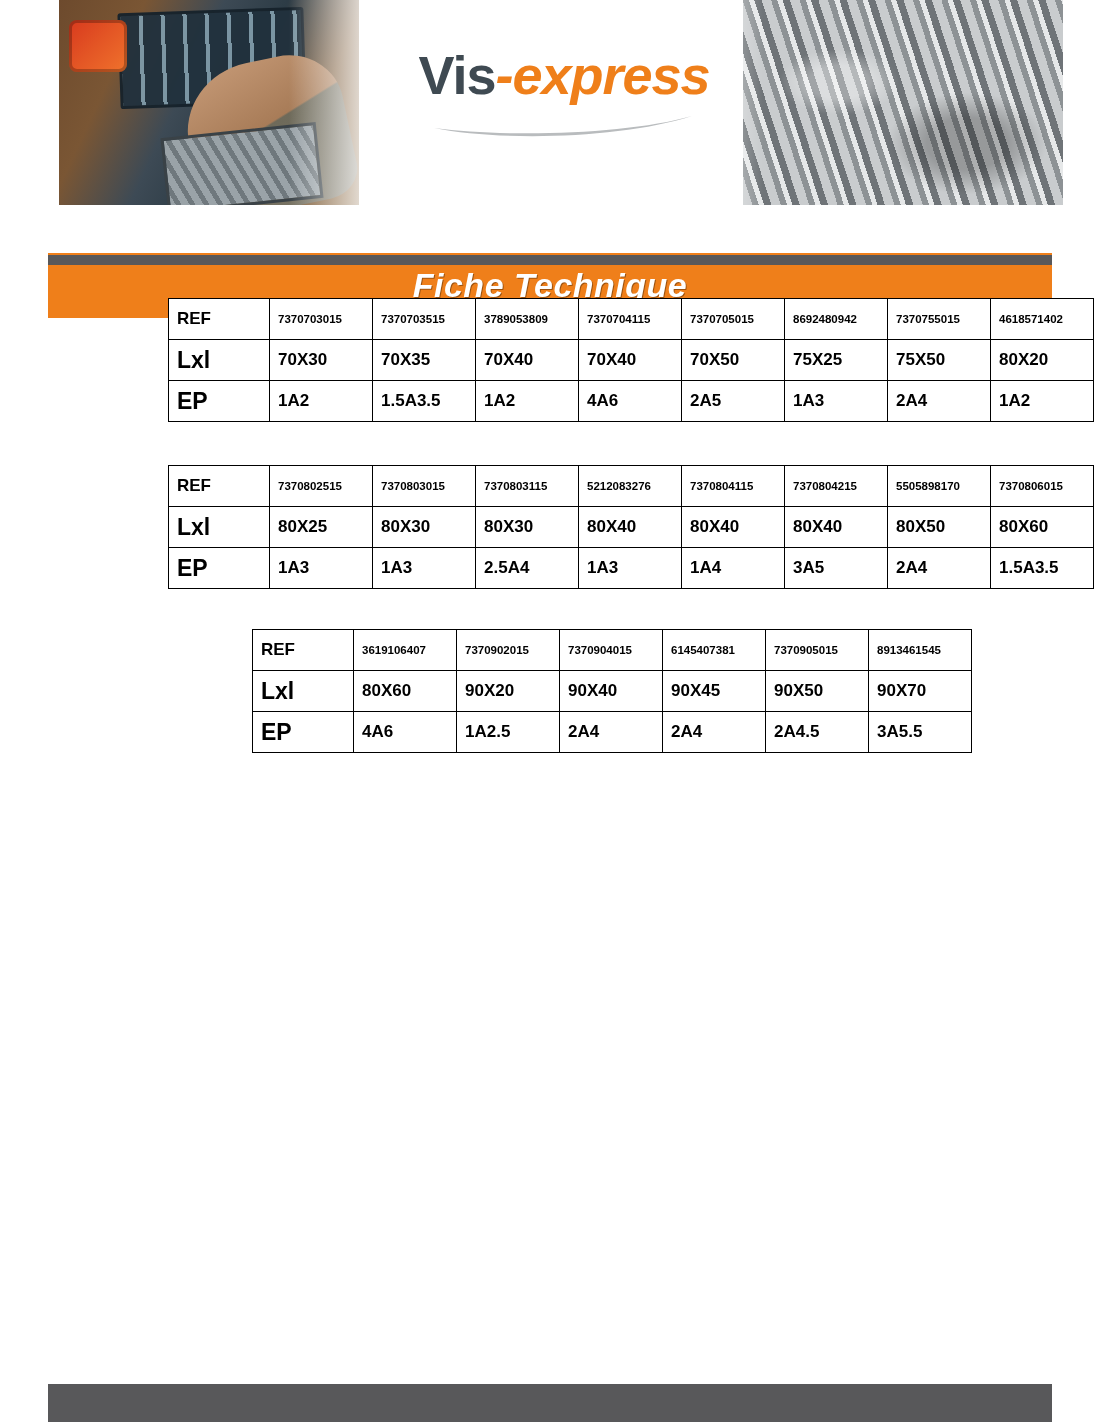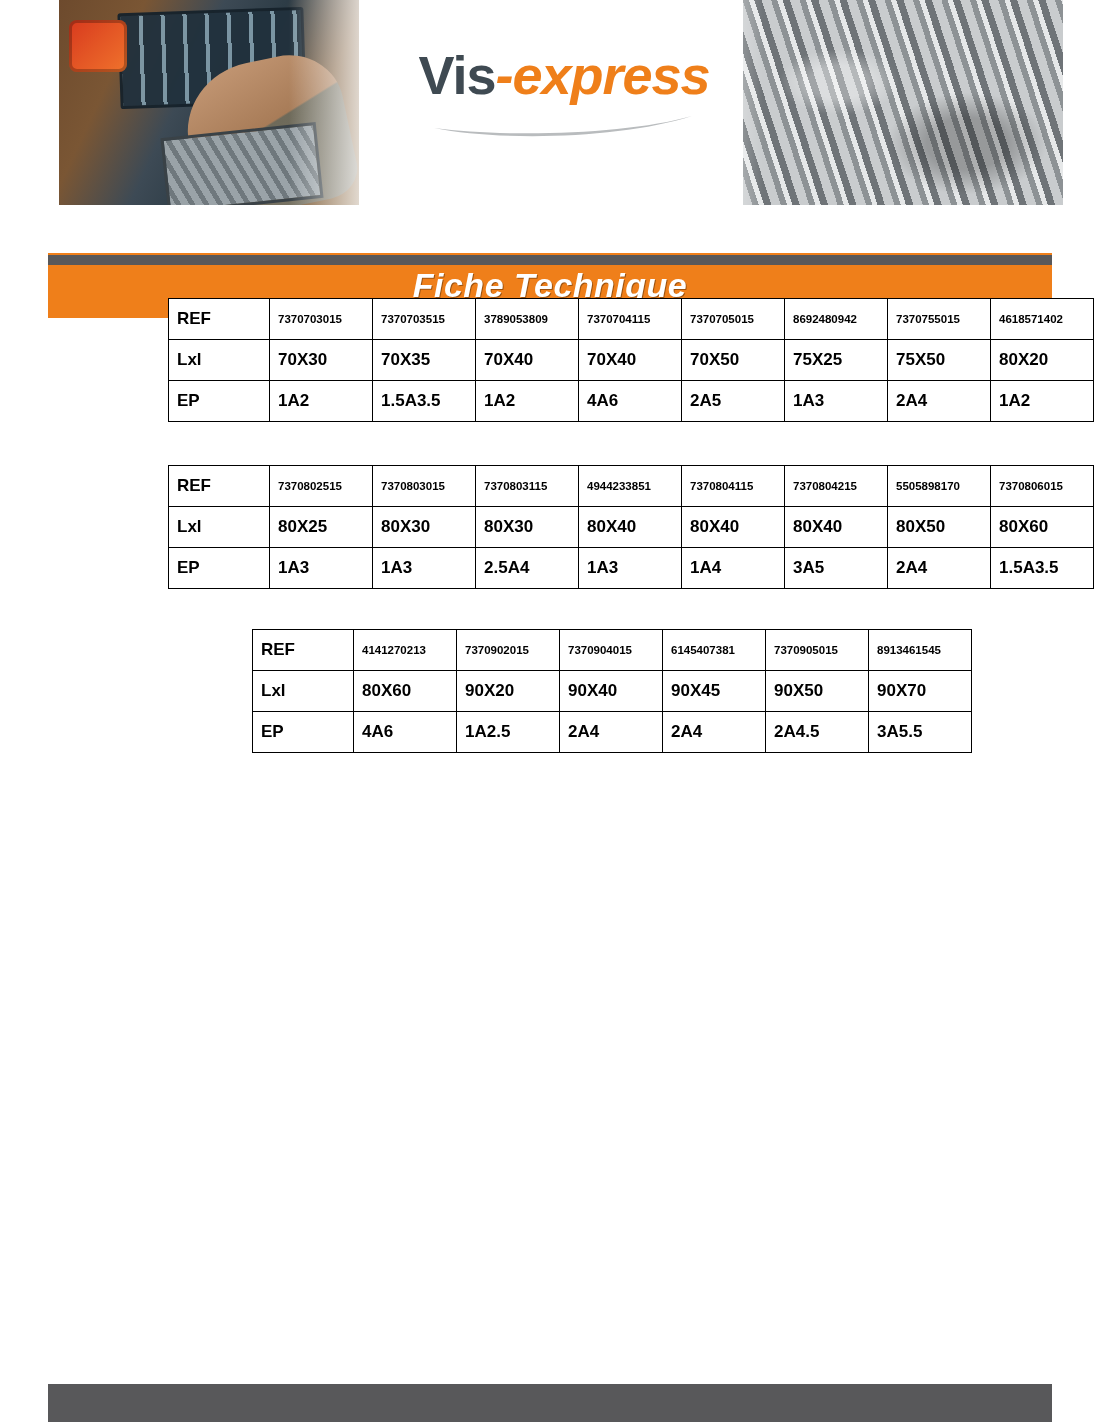--- a/index.html
+++ b/index.html
@@ -183,21 +183,21 @@
     border: 1px solid #000;
     height: 40px;
     padding: 0 8px;
     font-size: 17px;
     font-weight: bold;
     vertical-align: middle;
     background: #ffffff;
   }
   .spec-table td.rowhead {
     width: 84px;
-    font-size: 17px;
+    font-size: 23px;
   }
   .spec-table tr.refrow td {
     font-size: 11.5px;
     font-weight: bold;
     letter-spacing: 0;
     margin-top: 28px;
   }
   .spec-table tr.refrow td.rowhead {
     font-size: 17px;
   }
@@ -289,21 +289,21 @@
   </tbody>
 </table>
 
 <table class="spec-table" id="table2">
   <tbody>
     <tr class="refrow">
       <td class="rowhead">REF</td>
       <td>7370802515</td>
       <td>7370803015</td>
       <td>7370803115</td>
-      <td>4944233851</td>
+      <td>5212083276</td>
       <td>7370804115</td>
       <td>7370804215</td>
       <td>5505898170</td>
       <td>7370806015</td>
     </tr>
     <tr>
       <td class="rowhead">Lxl</td>
       <td>80X25</td>
       <td>80X30</td>
       <td>80X30</td>
@@ -324,21 +324,21 @@
       <td>2A4</td>
       <td>1.5A3.5</td>
     </tr>
   </tbody>
 </table>
 
 <table class="spec-table" id="table3">
   <tbody>
     <tr class="refrow">
       <td class="rowhead">REF</td>
-      <td>4141270213</td>
+      <td>3619106407</td>
       <td>7370902015</td>
       <td>7370904015</td>
       <td>6145407381</td>
       <td>7370905015</td>
       <td>8913461545</td>
     </tr>
     <tr>
       <td class="rowhead">Lxl</td>
       <td>80X60</td>
       <td>90X20</td>

